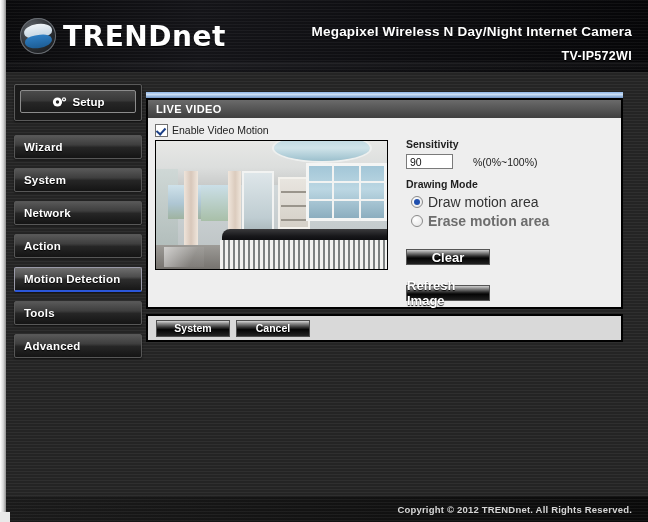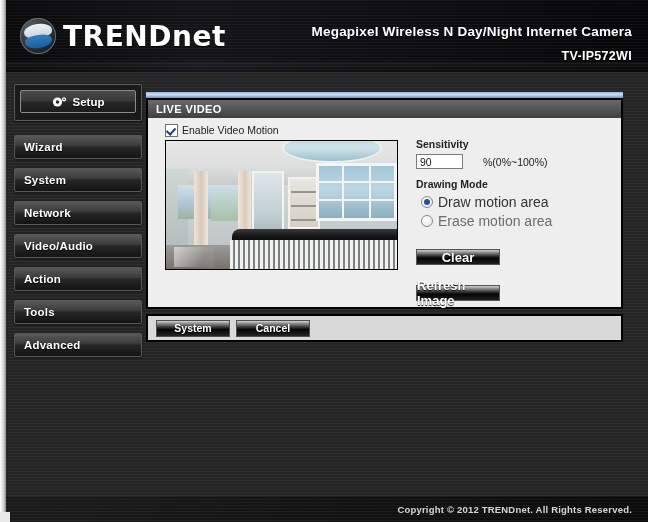--- a/index.html
+++ b/index.html
@@ -199,21 +199,21 @@
   }
   .panel-body {
     background: #eeeeee;
     min-height: 168px;
     display: flex;
     padding: 4px 0 6px 0;
   }
 
   .video-col {
     width: 240px;
-    padding-left: 17px;
+    padding-left: 7px;
   }
   .chk-row {
     display: flex;
     align-items: center;
     gap: 4px;
     height: 16px;
     font-size: 10.5px;
     color: #222222;
   }
   .chk-box {
@@ -357,21 +357,21 @@
     background: radial-gradient(circle at 35% 32%, #ffffff 0%, #e4e4e4 100%);
     position: relative; flex: none;
   }
   .radio.on::after {
     content: "";
     position: absolute; left: 2px; top: 2px;
     width: 6px; height: 6px; border-radius: 50%;
     background: #1f4fae;
   }
   .radio-label { color: #333333; font-size: 14px; }
-  .radio-row.off .radio-label { color: #6d6d6d; }
+  .radio-row.off .radio-label { color: #6d6d6d; font-weight: bold; }
 
   .sm-btn {
     margin-top: 20px;
     width: 82px; height: 14px;
     display: flex; align-items: center; justify-content: center;
     color: #ffffff;
     font-size: 13px;
     font-weight: bold;
     border: 1px solid #555555;
     background: linear-gradient(to bottom, #cfcfcf 0%, #8d8d8d 18%, #2a2a2a 45%, #050505 58%, #1f1f1f 100%);
@@ -471,24 +471,24 @@
       <div class="nav-item">
         <span>Wizard</span>
       </div>
       <div class="nav-item">
         <span>System</span>
       </div>
       <div class="nav-item">
         <span>Network</span>
       </div>
       <div class="nav-item">
-        <span>Video/Audio</span>
-      </div>
-      <div class="nav-item">
         <span>Action</span>
+      </div>
+      <div class="nav-item active">
+        <span>Motion Detection</span>
       </div>
       <div class="nav-item">
         <span>Tools</span>
       </div>
       <div class="nav-item">
         <span>Advanced</span>
       </div>
     </div>
   </div>
 

